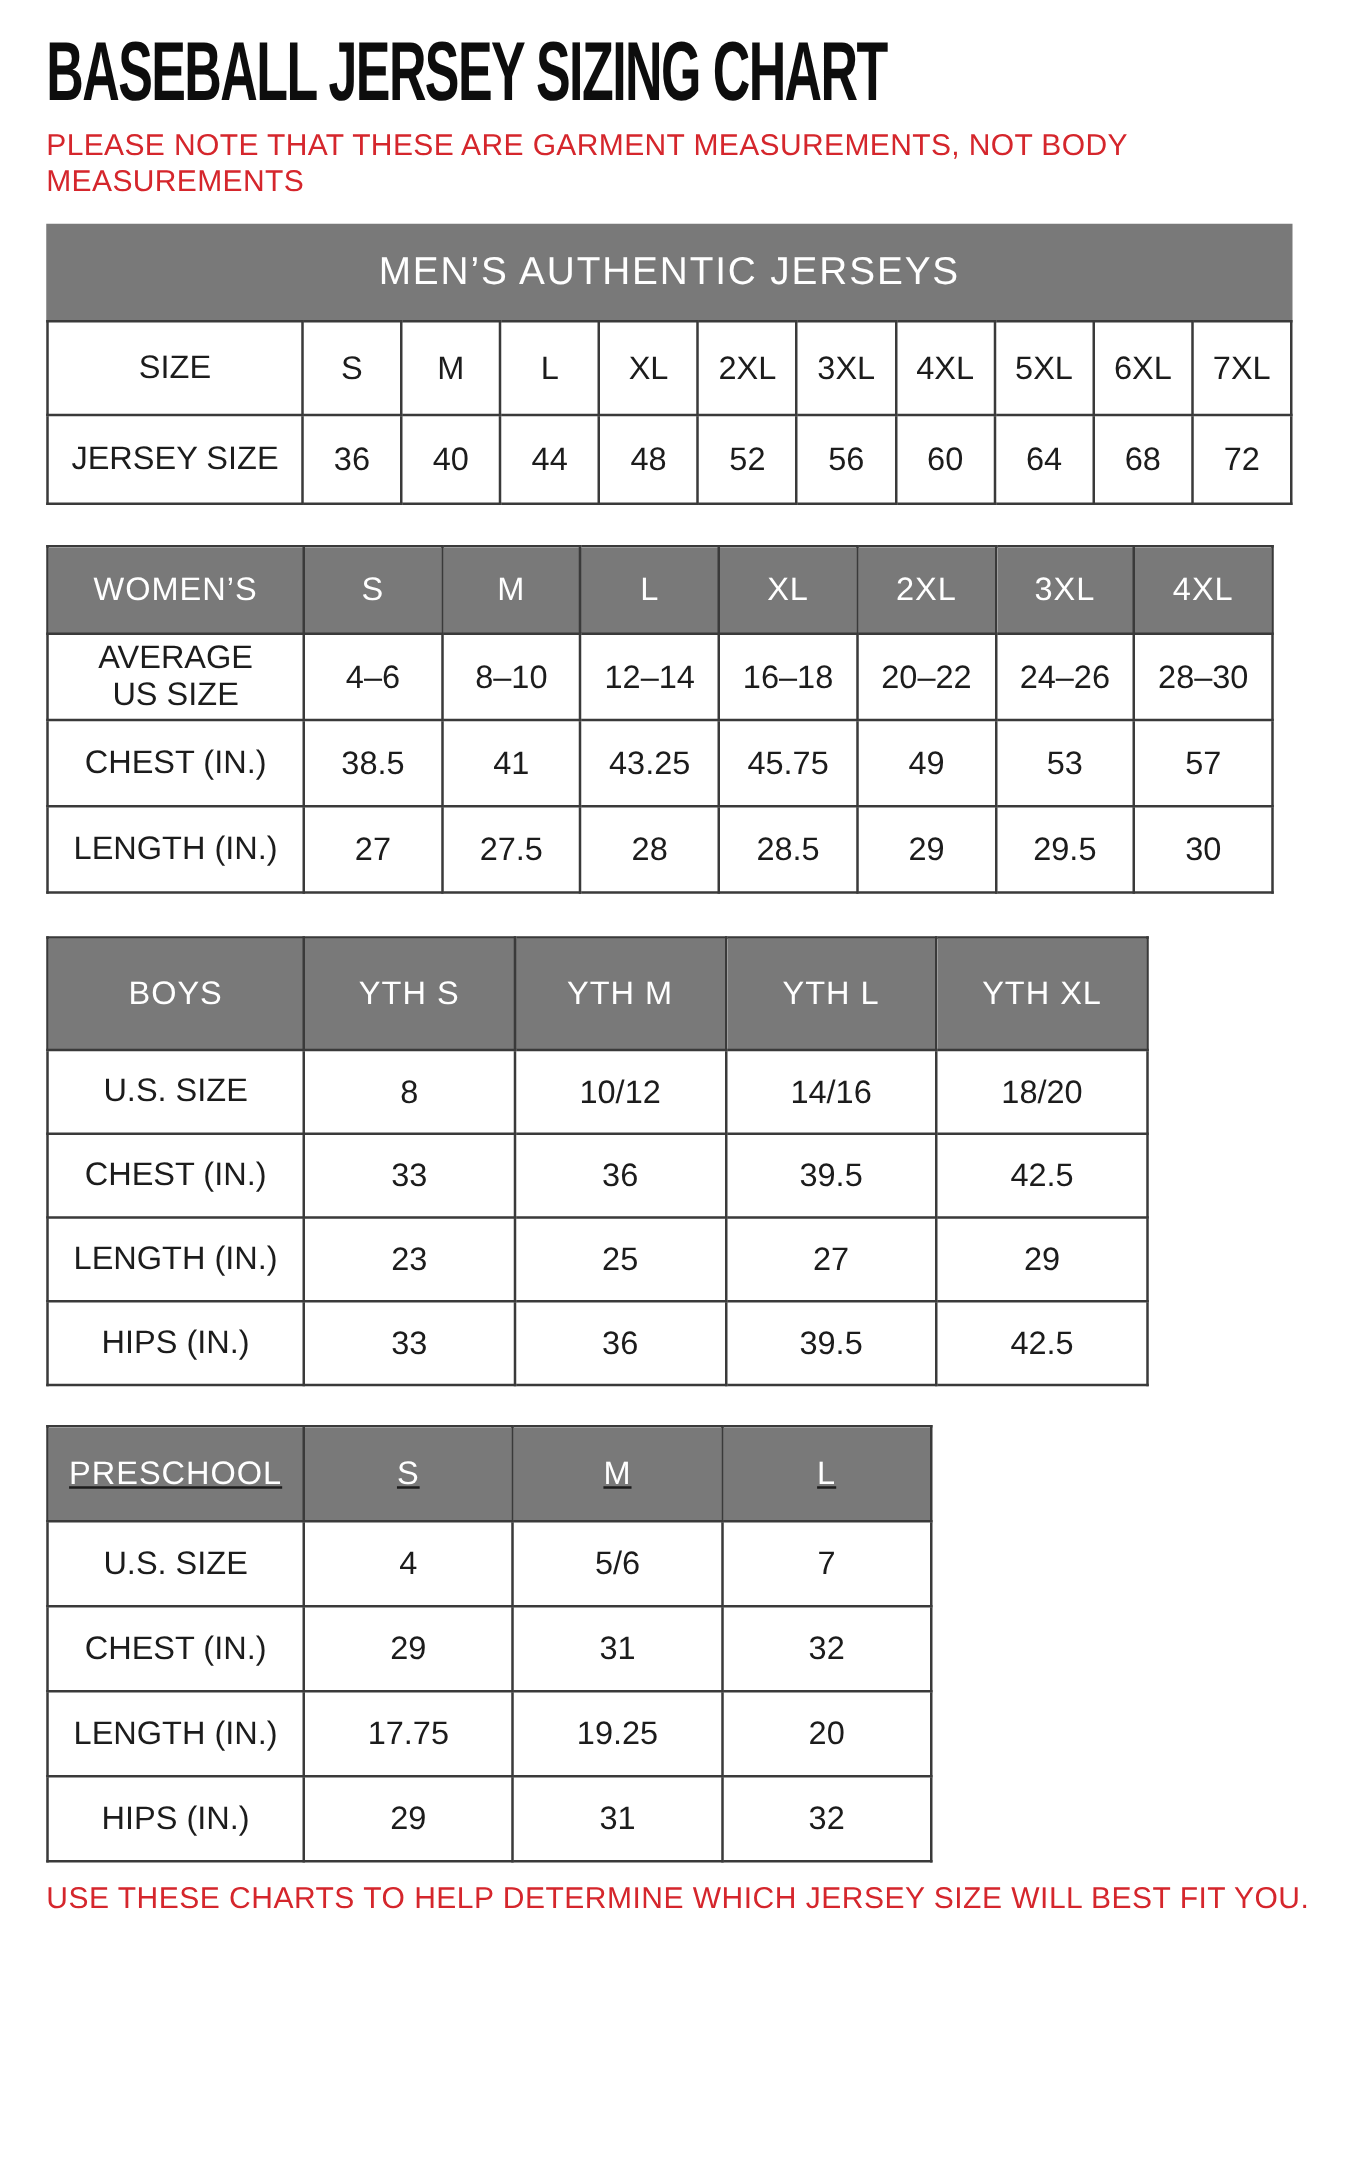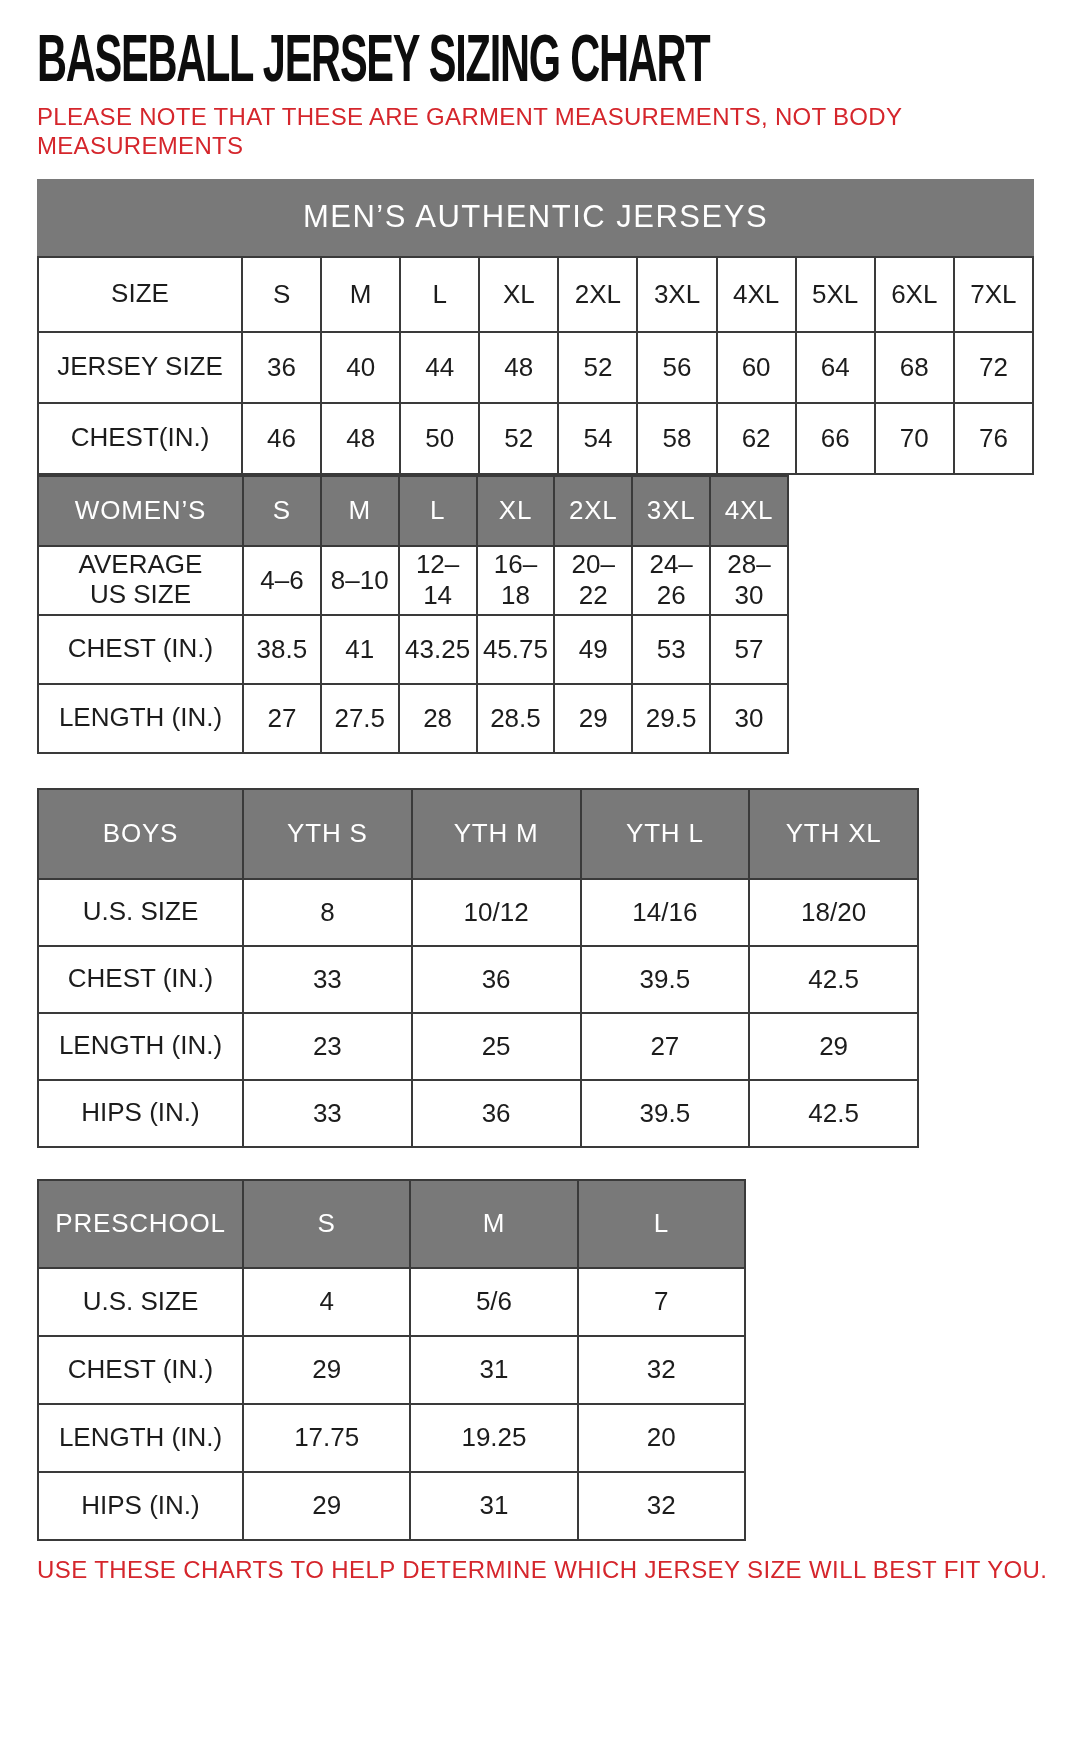--- a/index.html
+++ b/index.html
@@ -77,34 +77,34 @@
   }
   
   #tbl-mens thead th { background: #ffffff; color: #1c1c1c; }
 
   
   #tbl-mens { width: 997px; }
   #tbl-mens col.col-label { width: 204px; }
   #tbl-mens tr { height: 71px; margin-top: 25px; }
   #tbl-mens thead tr { height: 75px; }
 
-  #tbl-womens { width: 752px; }
+  #tbl-womens { width: 982px; margin-top: 32px; }
   #tbl-womens col.col-label { width: 205px; }
   #tbl-womens tr { height: 69px; }
   #tbl-womens thead tr { height: 70px; }
 
   #tbl-boys { width: 882px; margin-top: 34px; }
   #tbl-boys col.col-label { width: 205px; }
   #tbl-boys tr { height: 67px; }
   #tbl-boys thead tr { height: 90px; border-radius: 29px; }
 
   #tbl-preschool { width: 709px; margin-top: 31px; }
   #tbl-preschool col.col-label { width: 205px; }
   #tbl-preschool tr { height: 68px; }
-  #tbl-preschool thead tr { height: 88px; }
+  #tbl-preschool thead tr { height: 76px; text-decoration: underline; }
 
   
   .footer-note {
     margin: 15px 0 0 0;
     font-size: 24px;
     letter-spacing: 0.4px;
     color: #d5262c;
     white-space: nowrap;
   }
 </style>
@@ -155,33 +155,20 @@
             <td>40</td>
             <td>44</td>
             <td>48</td>
             <td>52</td>
             <td>56</td>
             <td>60</td>
             <td>64</td>
             <td>68</td>
             <td>72</td>
           </tr>
-          <tr>
-            <td class="row-label">CHEST(IN.)</td>
-            <td>46</td>
-            <td>48</td>
-            <td>50</td>
-            <td>52</td>
-            <td>54</td>
-            <td>58</td>
-            <td>62</td>
-            <td>66</td>
-            <td>70</td>
-            <td>76</td>
-          </tr>
         </tbody>
       </table>
   </section>
 
   <section>
     <table id="tbl-womens" class="size-table gray-head">
         <colgroup>
           <col class="col-label">
           <col class="col-data">
           <col class="col-data">

